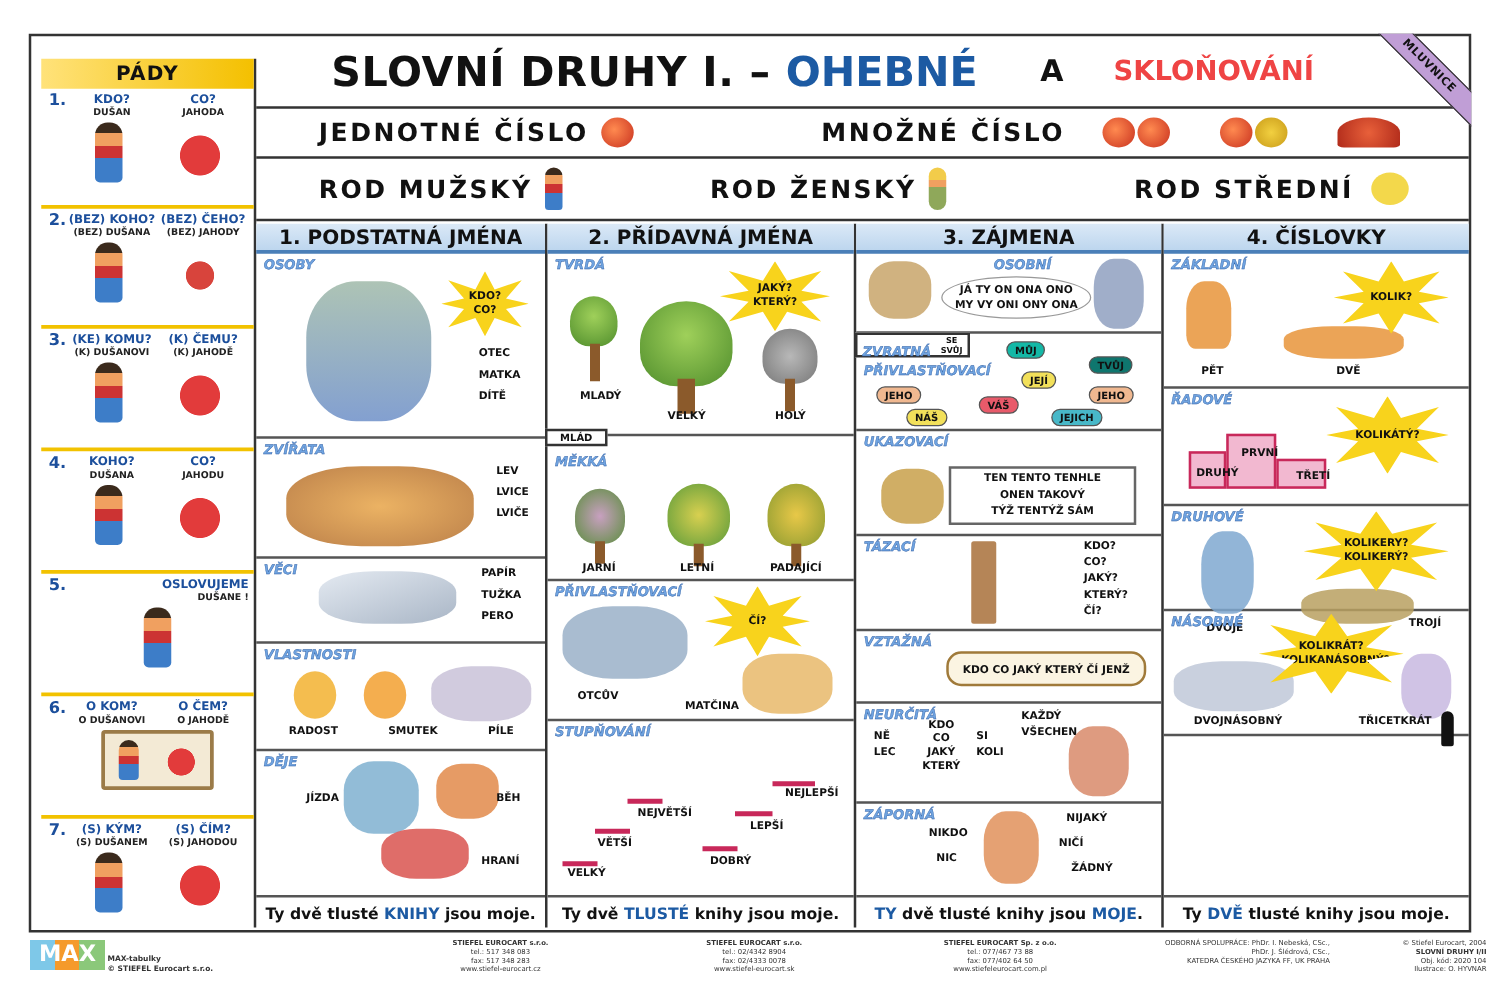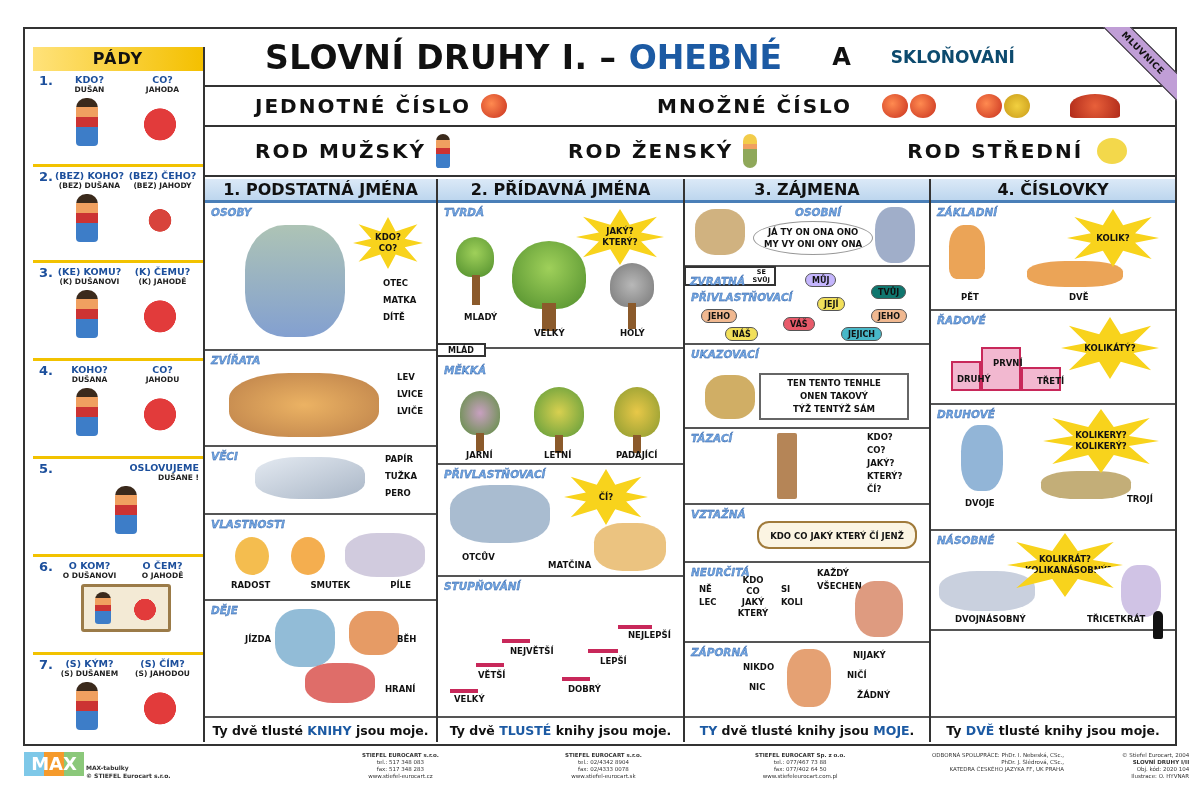--- a/index.html
+++ b/index.html
@@ -19,21 +19,21 @@
   .boy { background: linear-gradient(#3b2a1c 0 18%, #f0a060 18% 40%, #c33 40% 60%, #3d7dc8 60%); border-radius: 10px 10px 4px 4px; width: 22px; }
   .straw { background: radial-gradient(circle at 50% 55%, #e23b3b 50%, transparent 52%); }
   .straw-small { background: radial-gradient(circle at 50% 55%, #d8443c 35%, transparent 37%); }
   .book { width: 90px; height: 48px; background: #f3ead5; border: 3px solid #9b7b48; border-radius: 3px; display: flex; justify-content: space-around; align-items: center; }
   
   .header { position: absolute; left: 180px; top: 0; width: 970px; }
   .title-row { height: 58px; border-bottom: 2px solid #333; display: flex; align-items: center; padding-left: 60px; }
   .title { font-weight: bold; font-size: 33px; letter-spacing: 0.5px; }
   .title-blue { color: #1c5aa3; font-weight: bold; font-size: 33px; margin-left: 12px; }
   .title-a { font-weight: bold; font-size: 24px; margin-left: 50px; }
-  .title-red { color: #0c4a6e; font-weight: bold; font-size: 17px; margin-left: 40px; }
+  .title-red { color: #ef4444; font-weight: bold; font-size: 22px; margin-left: 40px; }
   .num-row { height: 40px; border-bottom: 2px solid #333; display: flex; align-items: center; padding-left: 50px; }
   .row-label { font-weight: bold; font-size: 20px; letter-spacing: 2px; }
   .apple { width: 26px; height: 24px; border-radius: 50%; background: radial-gradient(circle at 40% 40%, #ff8a50, #c8301e); display: inline-block; margin-left: 10px; }
   .rod-row { height: 50px; border-bottom: 2px solid #333; display: flex; align-items: center; padding-left: 50px; }
   .chick { width: 30px; height: 26px; border-radius: 50%; background: #f3d84b; display: inline-block; margin-left: 14px; }
   .corner { position: absolute; right: -2px; top: -2px; width: 80px; height: 80px; overflow: hidden; }
   .corner-band { position: absolute; right: -26px; top: 16px; width: 120px; height: 20px; background: #c09ed6; border: 1px solid #333; transform: rotate(45deg); text-align: center; font-size: 9px; font-weight: bold; line-height: 18px; letter-spacing: 0.5px; }
   
   .cols { position: absolute; left: 180px; top: 150px; width: 970px; height: 563px; display: flex; }
   .col { border-right: 2px solid #333; position: relative; display: flex; flex-direction: column; }
@@ -340,21 +340,21 @@
             <div>JÁ  TY  ON  ONA  ONO</div>
             <div>MY  VY  ONI  ONY  ONA</div>
           </div>
       </div>
       <div class="cell" style="height:78px">
         <div style="position:absolute;left:-1px;top:-1px;width:92px;height:20px;border:2px solid #333;background:#fff;padding:2px 4px">
           <span class="cell-label">ZVRATNÁ</span>
           <span style="position:absolute;right:4px;top:0;font-size:6.5px;font-weight:bold;line-height:8px;text-align:center"><span>SE</span><br><span>SVŮJ</span></span>
         </div>
         <div class="cell-label" style="position:absolute;left:6px;top:24px">PŘIVLASTŇOVACÍ</div>
-        <div class="candy" style="left:120px;top:6px;background:#c4b5fd">MŮJ</div>
+        <div class="candy" style="left:120px;top:6px;background:#14b8a6">MŮJ</div>
         <div class="candy" style="left:186px;top:18px;background:#0f766e">TVŮJ</div>
         <div class="candy" style="left:132px;top:30px;background:#f2e05a">JEJÍ</div>
         <div class="candy" style="left:16px;top:42px;background:#f0b890">JEHO</div>
         <div class="candy" style="left:186px;top:42px;background:#f0b890">JEHO</div>
         <div class="candy" style="left:98px;top:50px;background:#e85a6a">VÁŠ</div>
         <div class="candy" style="left:40px;top:60px;background:#f2e05a">NÁŠ</div>
         <div class="candy" style="left:156px;top:60px;background:#48b8c8">JEJICH</div>
       </div>
       <div class="cell" style="height:84px">
         <div class="cell-label">UKAZOVACÍ</div>
@@ -431,21 +431,21 @@
         <div class="stairs" style="left:20px;top:50px;width:30px;height:30px;background:#f2b8d0;border:2px solid #c8285a"></div>
         <div class="stairs" style="left:50px;top:36px;width:40px;height:44px;background:#f2b8d0;border:2px solid #c8285a"></div>
         <div class="stairs" style="left:90px;top:56px;width:40px;height:24px;background:#f2b8d0;border:2px solid #c8285a"></div>
         <div class="burst" style="left:130px;top:6px;width:98px;height:62px">
             <span>KOLIKÁTÝ?</span>
           </div>
         <div class="words" style="left:26px;top:60px">DRUHÝ</div>
         <div class="words" style="left:62px;top:44px">PRVNÍ</div>
         <div class="words" style="left:106px;top:62px">TŘETÍ</div>
       </div>
-      <div class="cell" style="height:126px">
+      <div class="cell" style="height:84px">
         <div class="cell-label">DRUHOVÉ</div>
         <div class="illus" style="left:30px;top:20px;width:42px;height:66px;background:#7fa8d0"></div>
         <div class="illus" style="left:110px;top:66px;width:90px;height:28px;background:#b8a060"></div>
         <div class="burst" style="left:112px;top:4px;width:116px;height:64px">
             <span style="width:60px">KOLIKERY? KOLIKERÝ?</span>
           </div>
         <div class="words" style="left:34px;top:90px">DVOJE</div>
         <div class="words" style="left:196px;top:86px">TROJÍ</div>
       </div>
       <div class="cell" style="height:100px">

